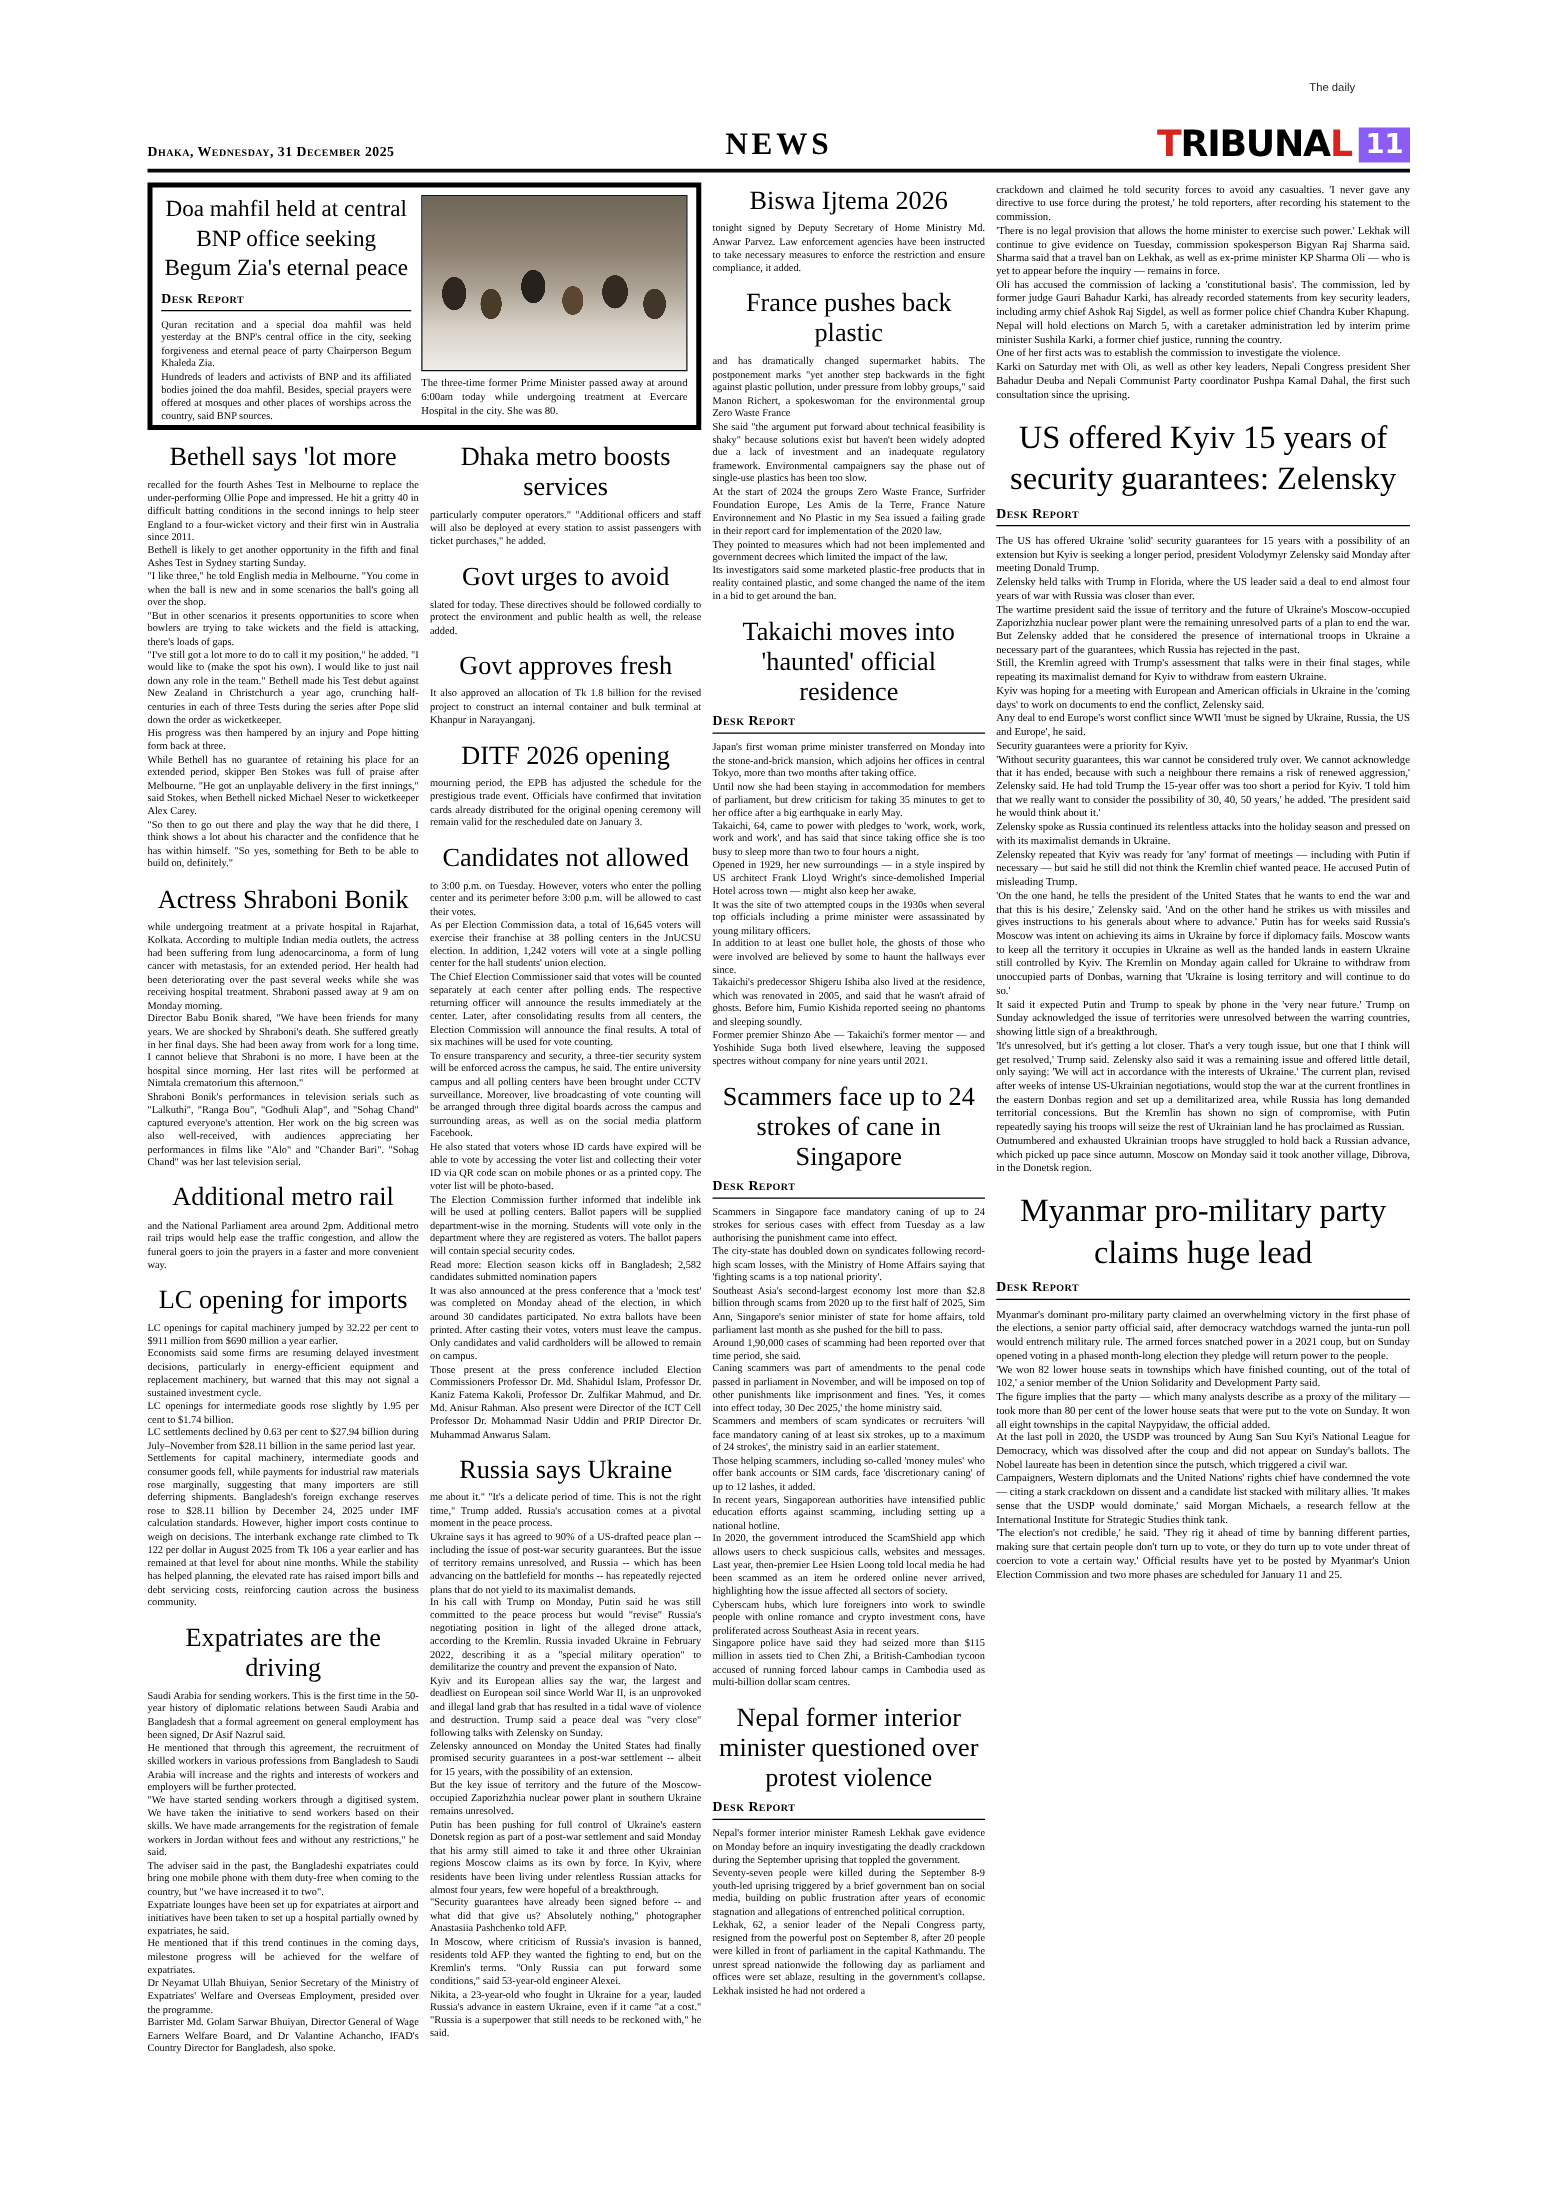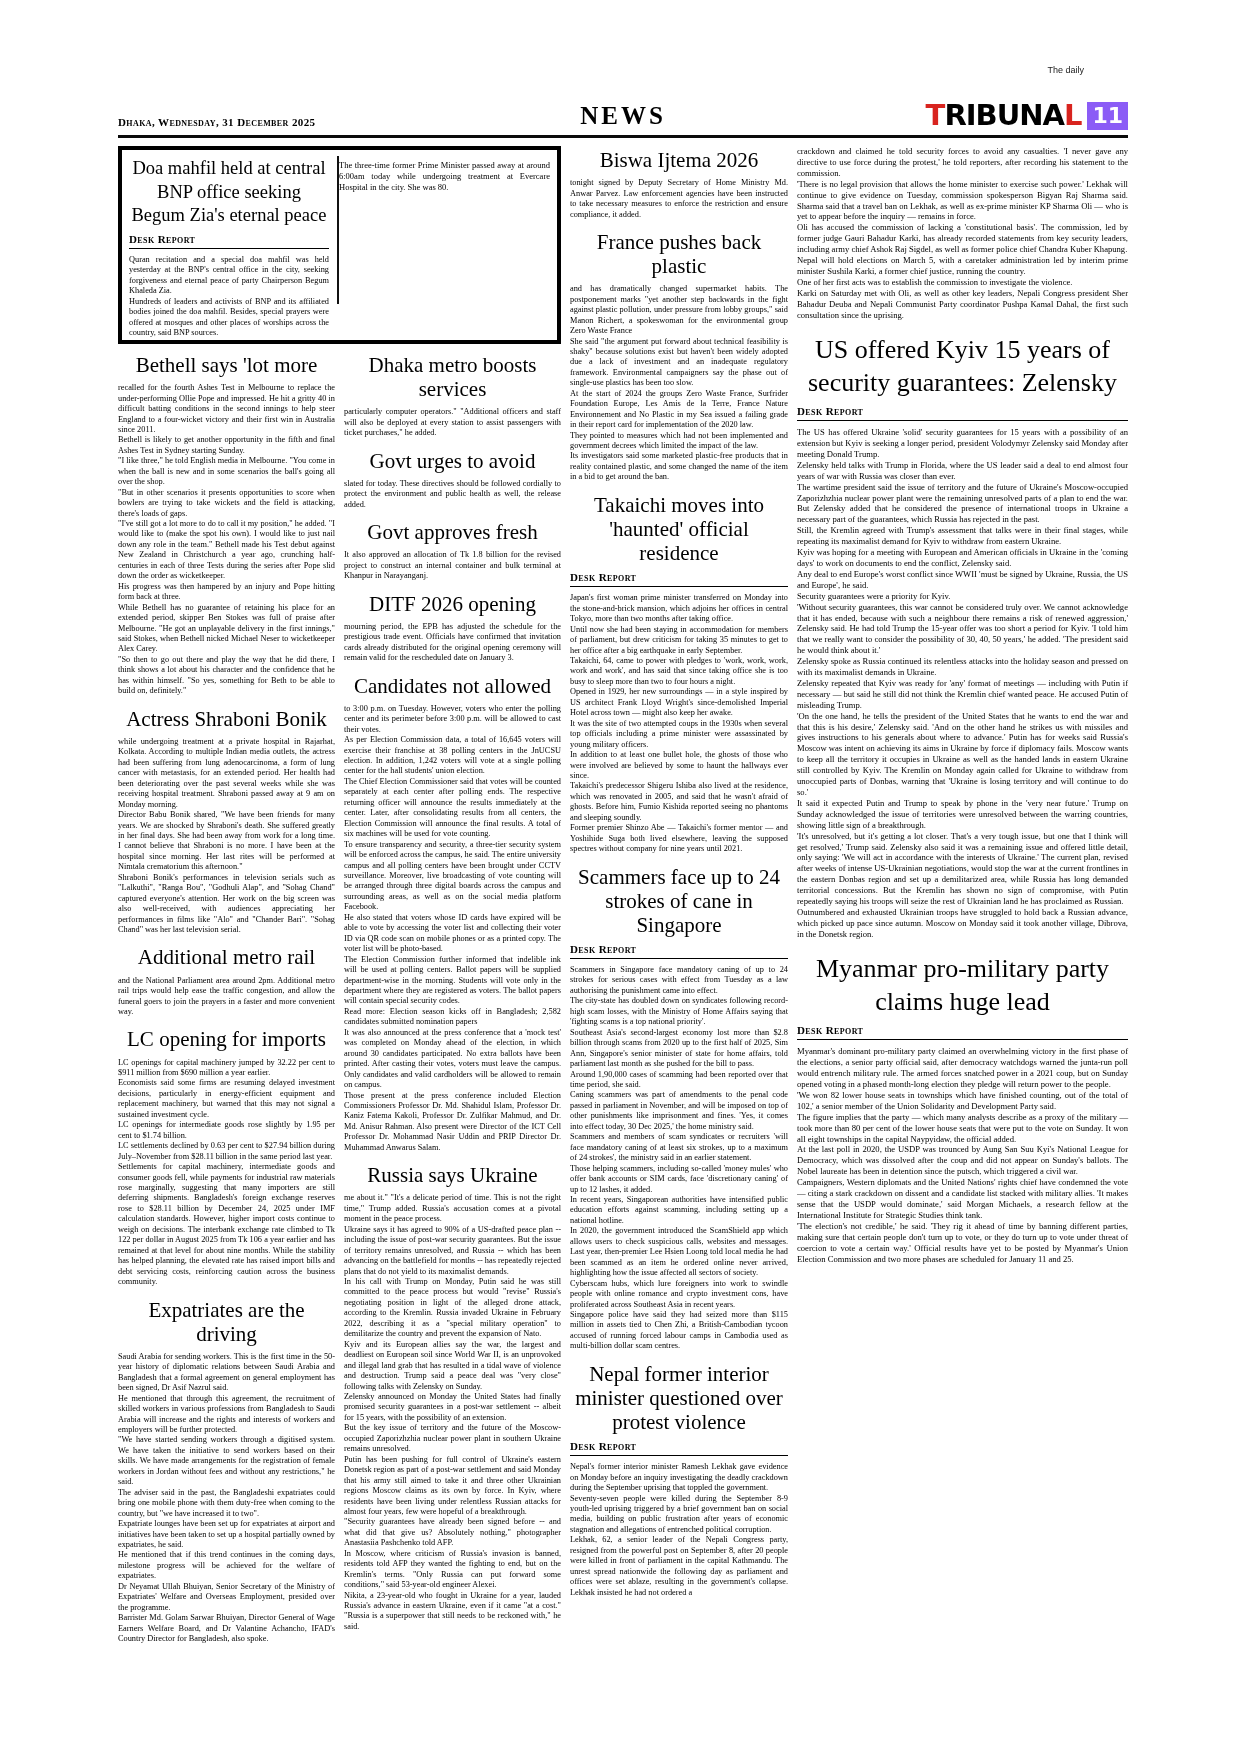--- a/index.html
+++ b/index.html
@@ -26,21 +26,21 @@
   .pair-cols { display:flex; gap:9px; margin-top:7px; }
   .colA { width:217px; flex:0 0 217px; }
   .colB { width:217px; flex:0 0 217px; }
   .col3 { width:218px; flex:0 0 218px; }
   .col4 { width:331px; flex:0 0 331px; }
 
   
   .boxed { border:4px solid #000; padding:6px 7px; display:flex; gap:8px; height:198px; overflow:hidden; }
   .box-left { width:200px; flex:0 0 200px; }
   .boxed-headline { font-size:18.5px; font-weight:400; text-align:center; line-height:1.28; margin:1px 0 5px; }
-  .box-right { flex:1; display:flex; flex-direction:row; }
+  .box-right { flex:1; display:flex; flex-direction:column; }
   .photo { height:148px; border:1px solid #111;
     background:
       radial-gradient(ellipse 16px 22px at 12% 56%, #2e2620 60%, rgba(0,0,0,0) 61%),
       radial-gradient(ellipse 14px 20px at 26% 62%, #4a3a28 60%, rgba(0,0,0,0) 61%),
       radial-gradient(ellipse 16px 22px at 42% 52%, #26211c 60%, rgba(0,0,0,0) 61%),
       radial-gradient(ellipse 14px 19px at 57% 60%, #5a4631 60%, rgba(0,0,0,0) 61%),
       radial-gradient(ellipse 17px 22px at 73% 55%, #332a22 60%, rgba(0,0,0,0) 61%),
       radial-gradient(ellipse 15px 20px at 88% 62%, #423628 60%, rgba(0,0,0,0) 61%),
       linear-gradient(180deg, #6f6557 0%, #8d8172 32%, #b0a698 55%, #d8d2c9 76%, #efede9 100%);
   }
@@ -189,21 +189,21 @@
           <p class="para">and has dramatically changed supermarket habits. The postponement marks "yet another step backwards in the fight against plastic pollution, under pressure from lobby groups," said Manon Richert, a spokeswoman for the environmental group Zero Waste France</p>
           <p class="para">She said "the argument put forward about technical feasibility is shaky" because solutions exist but haven't been widely adopted due a lack of investment and an inadequate regulatory framework. Environmental campaigners say the phase out of single-use plastics has been too slow.</p>
           <p class="para">At the start of 2024 the groups Zero Waste France, Surfrider Foundation Europe, Les Amis de la Terre, France Nature Environnement and No Plastic in my Sea issued a failing grade in their report card for implementation of the 2020 law.</p>
           <p class="para">They pointed to measures which had not been implemented and government decrees which limited the impact of the law.</p>
           <p class="para">Its investigators said some marketed plastic-free products that in reality contained plastic, and some changed the name of the item in a bid to get around the ban.</p>
         </article>
         <article class="article">
           <h2 class="headline">Takaichi moves into 'haunted' official residence</h2>
           <div class="byline">Desk Report</div>
           <p class="para">Japan's first woman prime minister transferred on Monday into the stone-and-brick mansion, which adjoins her offices in central Tokyo, more than two months after taking office.</p>
-          <p class="para">Until now she had been staying in accommodation for members of parliament, but drew criticism for taking 35 minutes to get to her office after a big earthquake in early September.</p>
+          <p class="para">Until now she had been staying in accommodation for members of parliament, but drew criticism for taking 35 minutes to get to her office after a big earthquake in early May.</p>
           <p class="para">Takaichi, 64, came to power with pledges to 'work, work, work, work and work', and has said that since taking office she is too busy to sleep more than two to four hours a night.</p>
           <p class="para">Opened in 1929, her new surroundings — in a style inspired by US architect Frank Lloyd Wright's since-demolished Imperial Hotel across town — might also keep her awake.</p>
           <p class="para">It was the site of two attempted coups in the 1930s when several top officials including a prime minister were assassinated by young military officers.</p>
           <p class="para">In addition to at least one bullet hole, the ghosts of those who were involved are believed by some to haunt the hallways ever since.</p>
           <p class="para">Takaichi's predecessor Shigeru Ishiba also lived at the residence, which was renovated in 2005, and said that he wasn't afraid of ghosts. Before him, Fumio Kishida reported seeing no phantoms and sleeping soundly.</p>
           <p class="para">Former premier Shinzo Abe — Takaichi's former mentor — and Yoshihide Suga both lived elsewhere, leaving the supposed spectres without company for nine years until 2021.</p>
         </article>
         <article class="article">
           <h2 class="headline">Scammers face up to 24 strokes of cane in Singapore</h2>
           <div class="byline">Desk Report</div>

